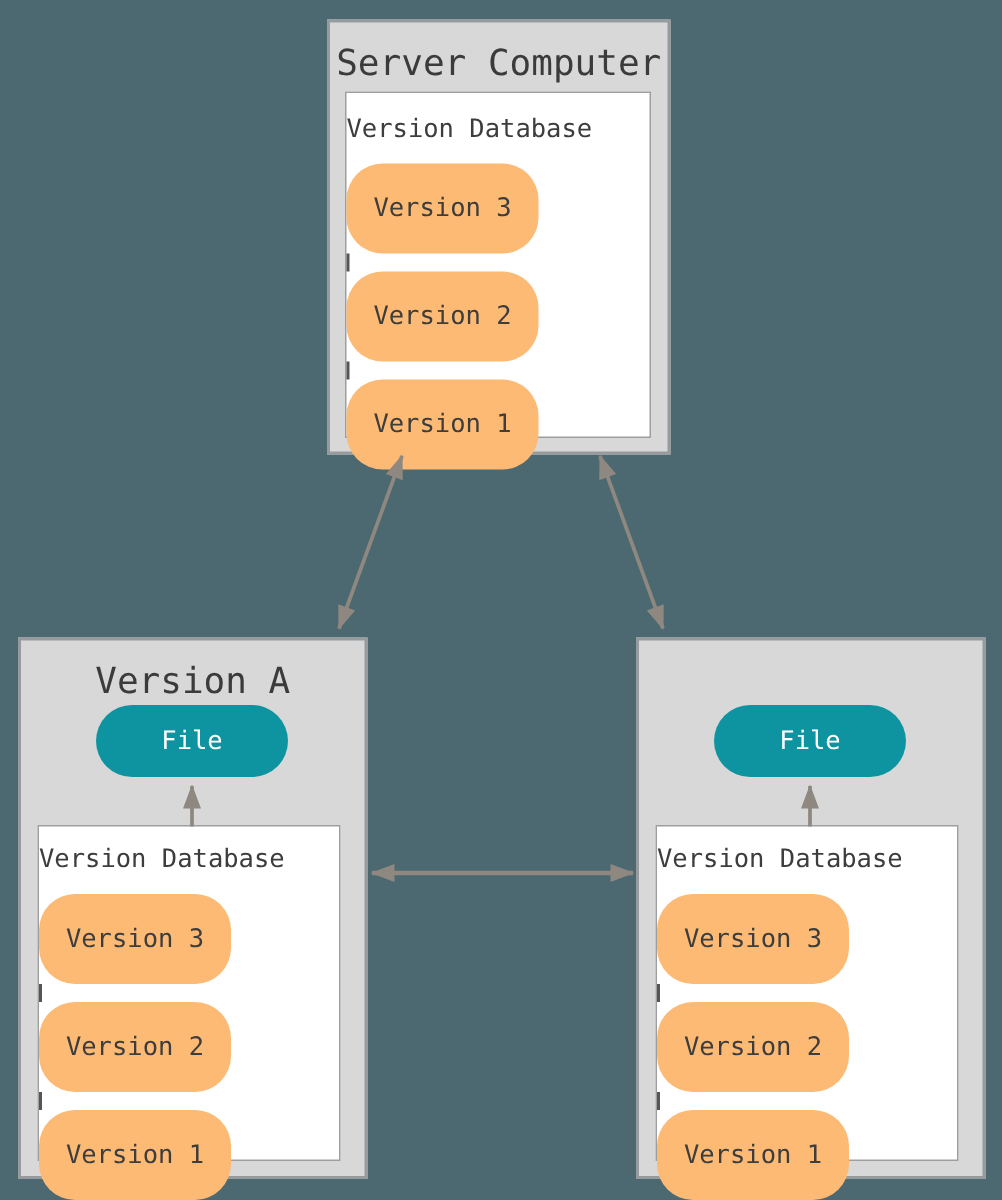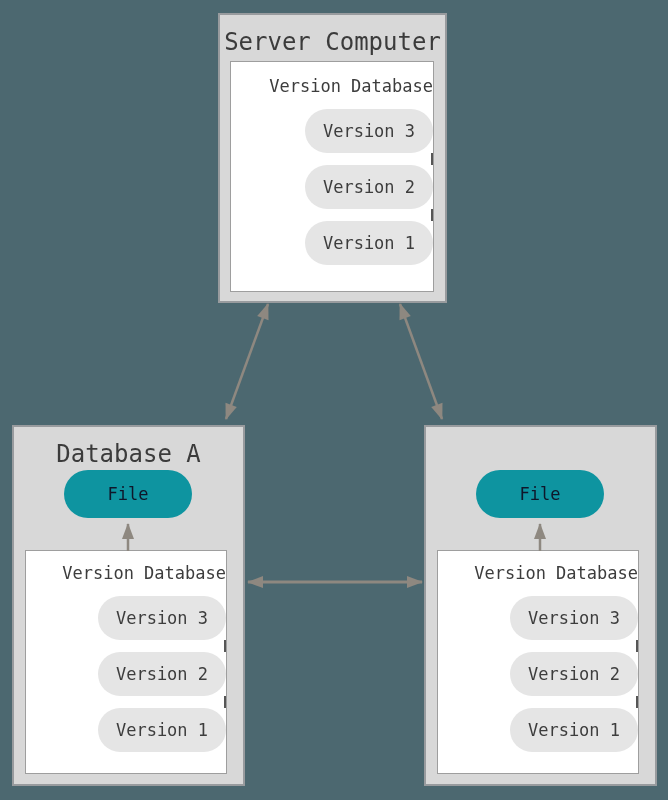--- a/index.html
+++ b/index.html
@@ -37,53 +37,53 @@
 
   
   .file-pill {
     position: absolute;
     left: 50px;
     top: 43px;
     width: 128px;
     height: 48px;
     border-radius: 24px;
     background: #0e94a0;
-    color: #0f172a;
+    color: #ffffff;
     font-size: 17px;
     display: flex;
     align-items: center;
     justify-content: center;
   }
 
   
   .db {
     position: absolute;
     box-sizing: border-box;
     background: #ffffff;
     border: 1.5px solid #9e9e9e;
     display: flex;
     flex-direction: column;
-    align-items: flex-end;
+    align-items: flex-start;
   }
   .machine-server .db { left: 10px; top: 46px;  width: 204px; height: 231px; padding-top: 12px; }
   .machine-a .db,
   .machine-b .db      { left: 11px; top: 123px; width: 202px; height: 224px; padding-top: 10px; }
 
   .db-title {
     font-size: 17px;
     line-height: 24px;
     color: #3d3d3d;
     margin-bottom: 11px;
     white-space: nowrap;
   }
   .pill {
     width: 128px;
-    height: 44px;
+    height: 60px;
     border-radius: 24px;
-    background: #e5e5e5;
+    background: #fdba74;
     color: #3d3d3d;
     font-size: 17px;
     display: flex;
     align-items: center;
     justify-content: center;
     flex: none;
   }
   .vconn {
     width: 2px;
     height: 12px;
@@ -112,21 +112,21 @@
       <div class="db-title">Version Database</div>
       <div class="pill">Version 3</div>
       <div class="vconn"></div>
       <div class="pill">Version 2</div>
       <div class="vconn"></div>
       <div class="pill">Version 1</div>
     </div>
   </section>
 
   <section class="machine machine-a">
-    <div class="machine-title">Database A</div>
+    <div class="machine-title">Version A</div>
     <div class="file-pill">File</div>
     <div class="db">
       <div class="db-title">Version Database</div>
       <div class="pill">Version 3</div>
       <div class="vconn"></div>
       <div class="pill">Version 2</div>
       <div class="vconn"></div>
       <div class="pill">Version 1</div>
     </div>
   </section>

